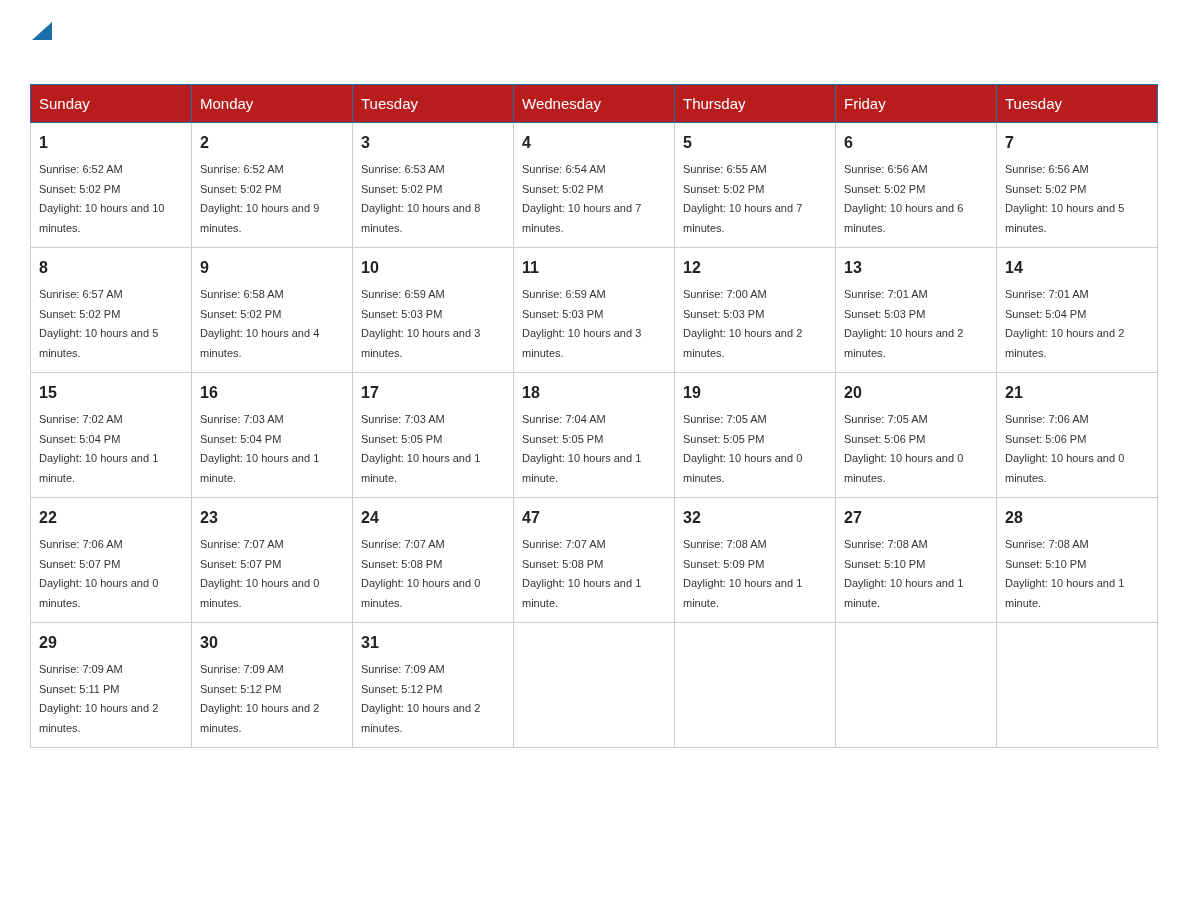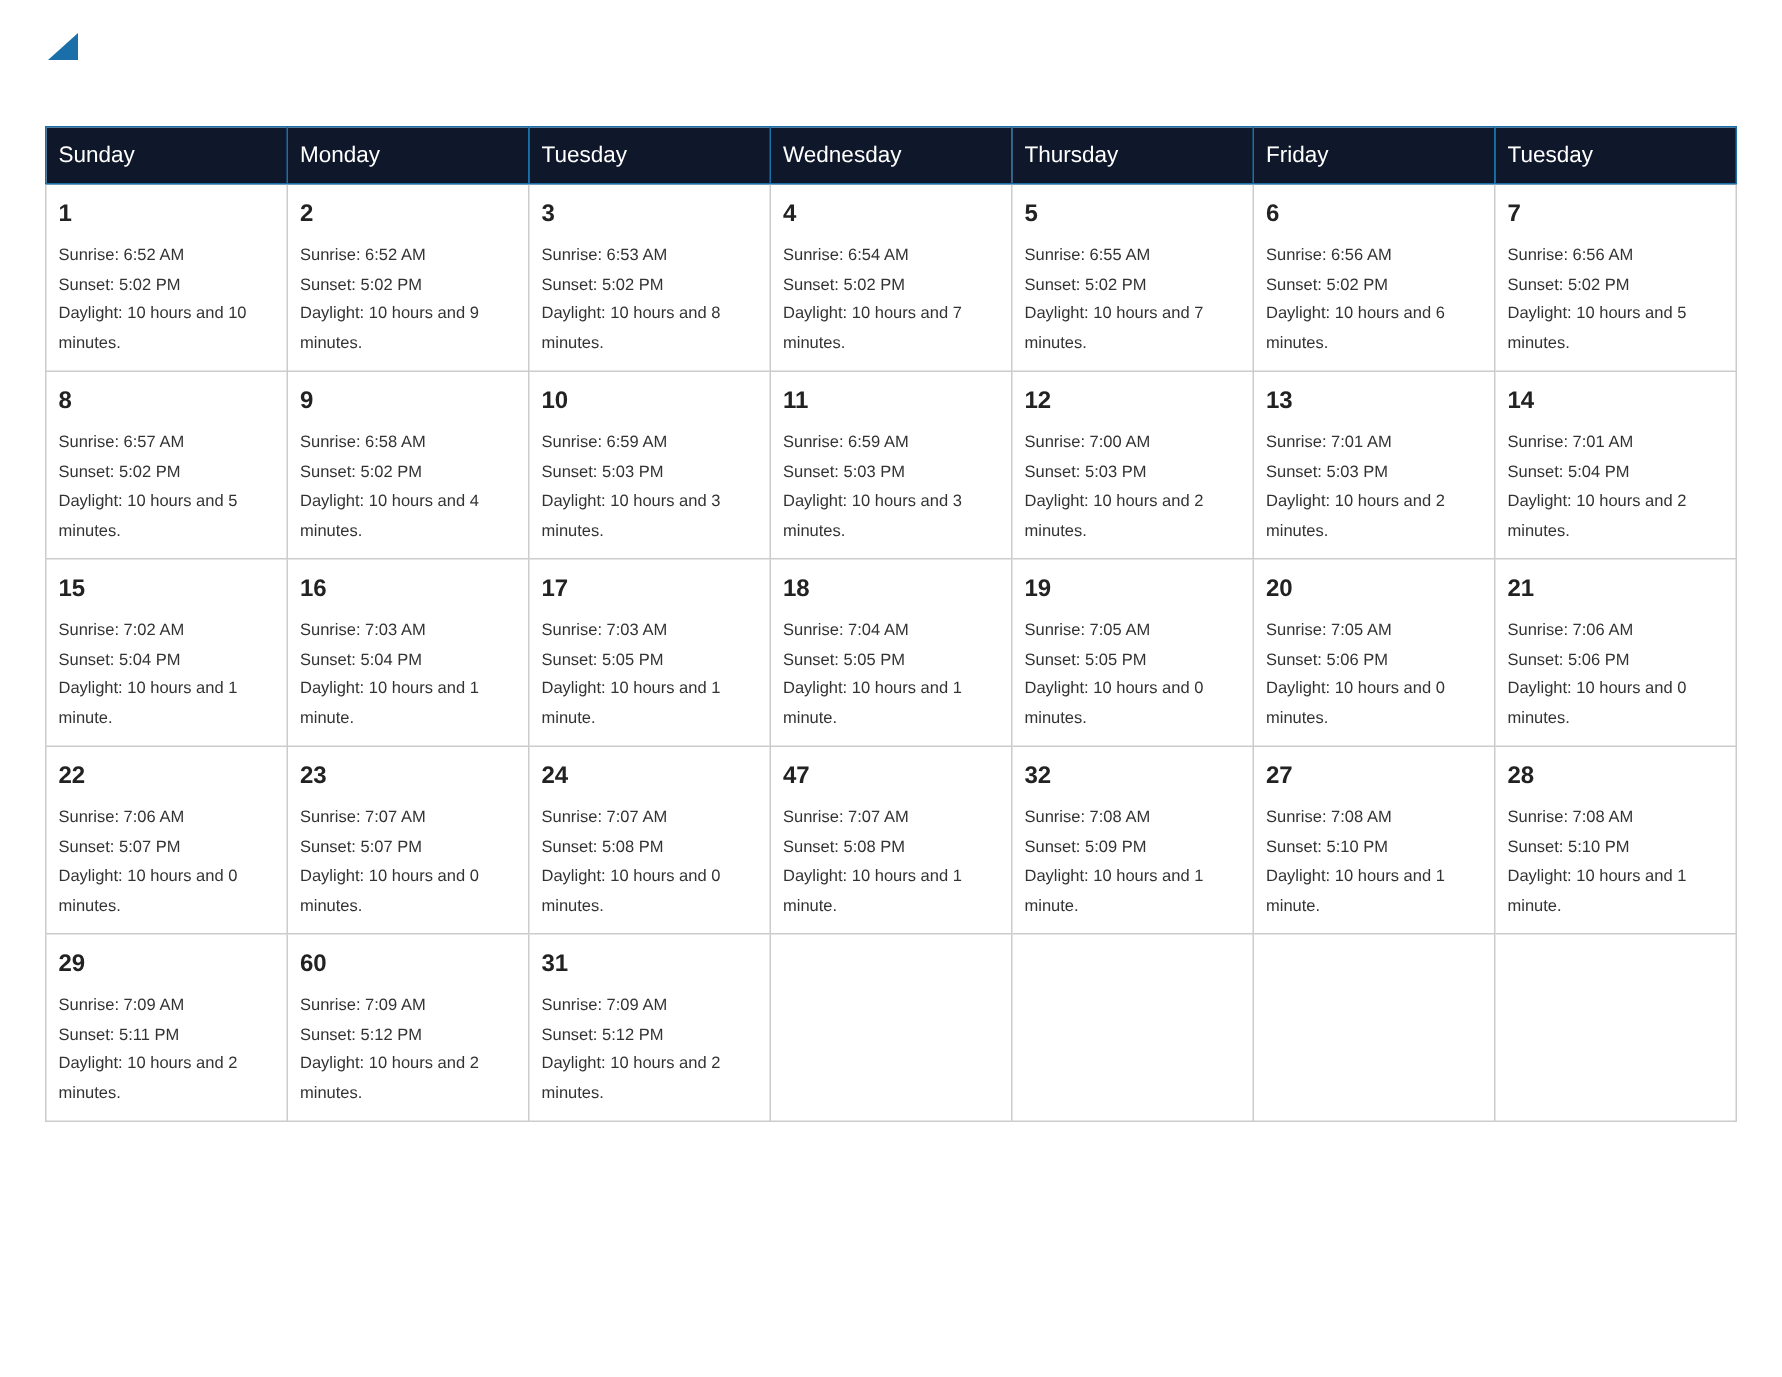--- a/index.html
+++ b/index.html
@@ -45,21 +45,21 @@
     .title-section h2 {
       font-size: 22px;
       font-weight: normal;
       color: #444;
     }
     .calendar {
       width: 100%;
       border-collapse: collapse;
     }
     .calendar thead tr th {
-      background-color: #0f172a;
+      background-color: #b91c1c;
       color: #fff;
       padding: 10px 8px;
       text-align: left;
       font-size: 15px;
       font-weight: normal;
       border: 1px solid #1a6fa8;
     }
     .calendar tbody tr td {
       vertical-align: top;
       padding: 8px 8px 10px 8px;
@@ -242,21 +242,21 @@
         <span class="day-number">28</span>
         <span class="day-info">Sunrise: 7:08 AM<br>Sunset: 5:10 PM<br>Daylight: 10 hours and 1 minute.</span>
       </td>
       </tr>
       <tr class="week-row">
         <td>
         <span class="day-number">29</span>
         <span class="day-info">Sunrise: 7:09 AM<br>Sunset: 5:11 PM<br>Daylight: 10 hours and 2 minutes.</span>
       </td>
         <td>
-        <span class="day-number">60</span>
+        <span class="day-number">30</span>
         <span class="day-info">Sunrise: 7:09 AM<br>Sunset: 5:12 PM<br>Daylight: 10 hours and 2 minutes.</span>
       </td>
         <td>
         <span class="day-number">31</span>
         <span class="day-info">Sunrise: 7:09 AM<br>Sunset: 5:12 PM<br>Daylight: 10 hours and 2 minutes.</span>
       </td>
         <td class="empty-cell"></td>
         <td class="empty-cell"></td>
         <td class="empty-cell"></td>
         <td class="empty-cell"></td>

